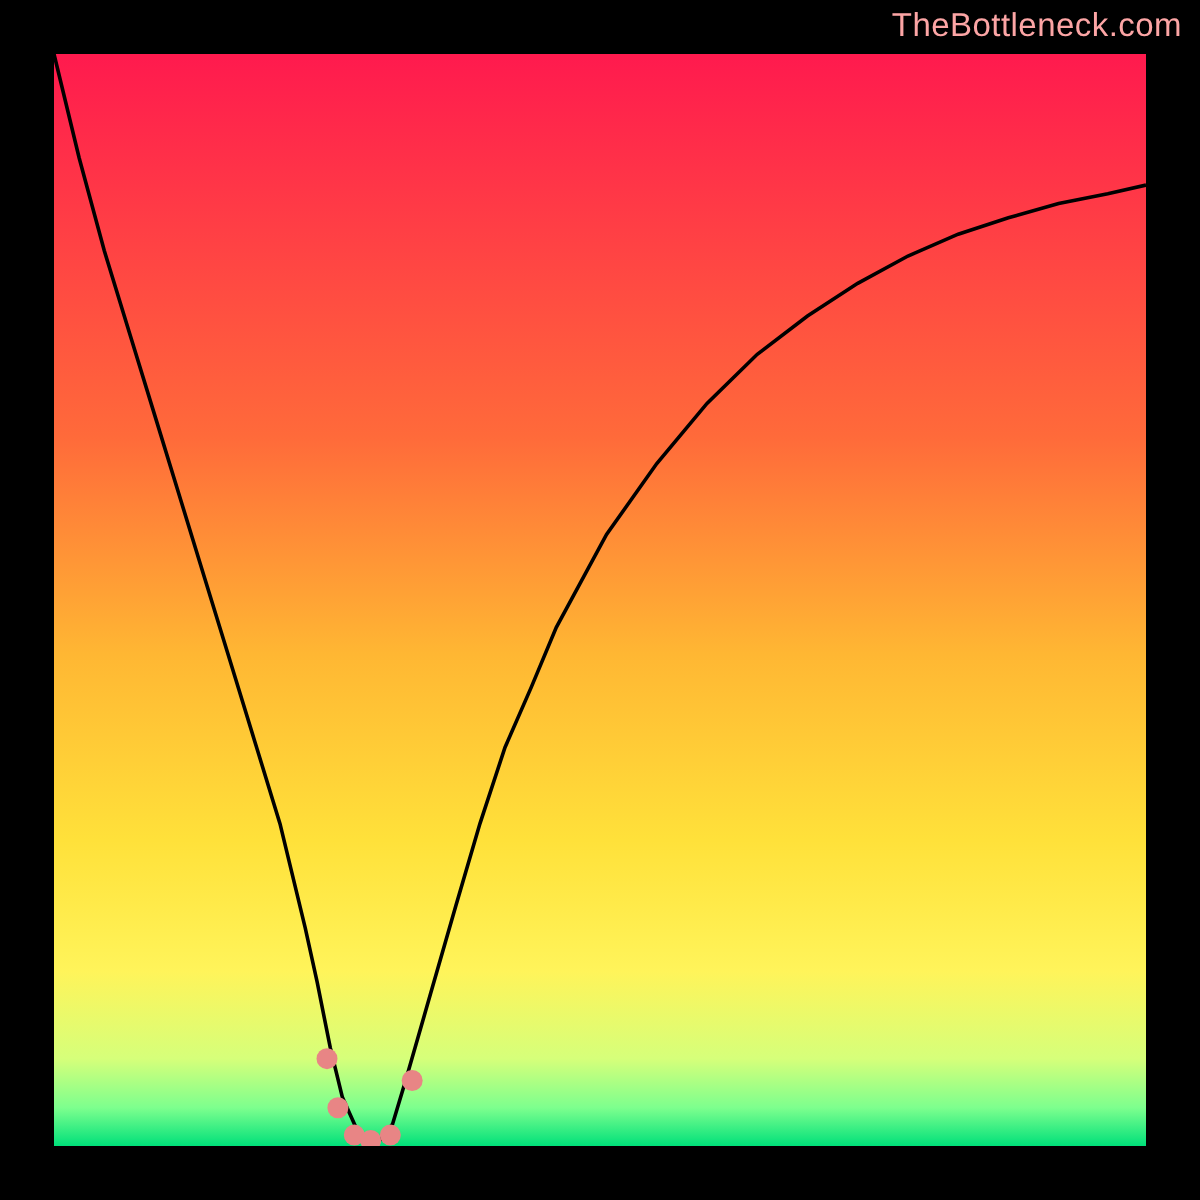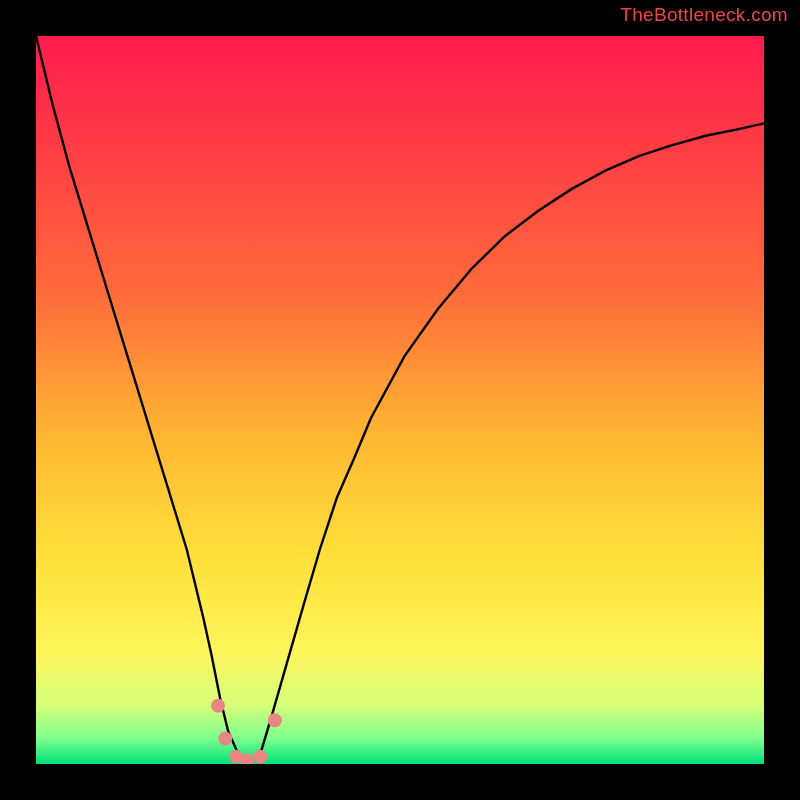--- a/index.html
+++ b/index.html
@@ -13,22 +13,22 @@
   .frame {
     width: 800px;
     height: 800px;
     background: #000;
     position: relative;
   }
   .watermark {
     position: absolute;
     top: 4px;
     right: 12px;
-    color: #ef4444;
-    font-size: 19px;
+    color: #fca5a5;
+    font-size: 22px;
     font-weight: 500;
     letter-spacing: 0.3px;
     z-index: 5;
   }
   .plot {
     position: absolute;
     left: 36px;
     top: 36px;
     width: 728px;
     height: 728px;

